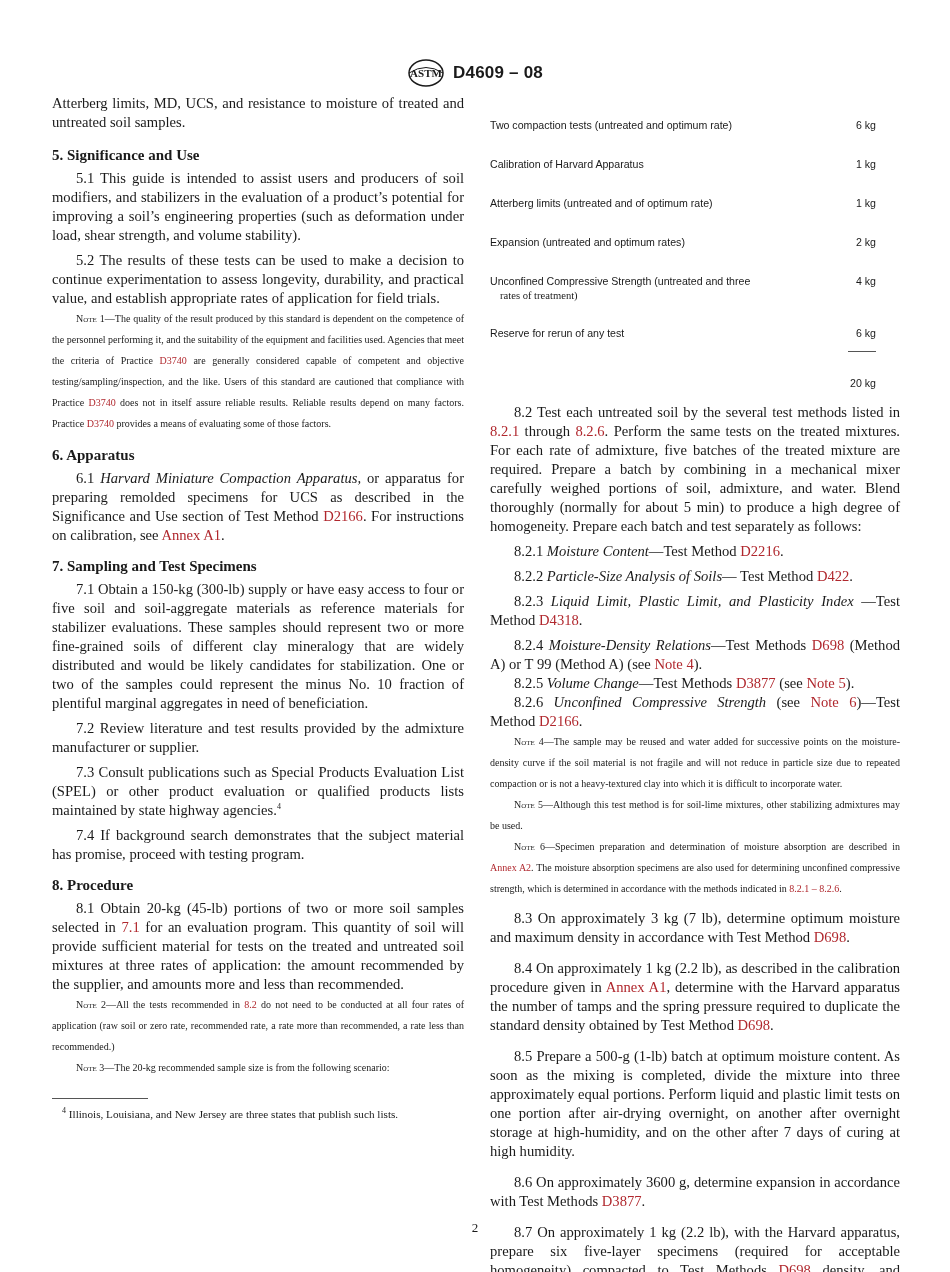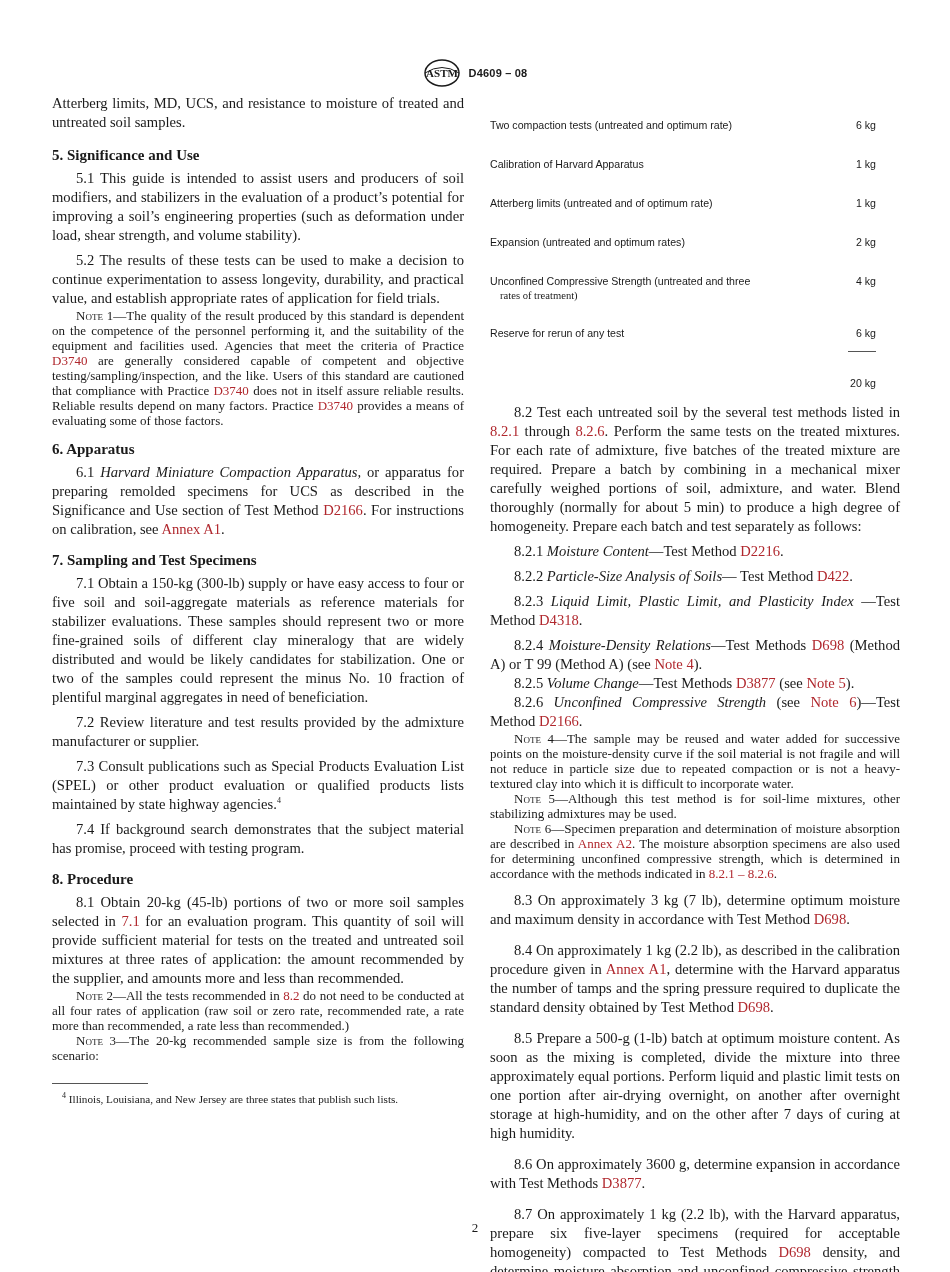--- a/index.html
+++ b/index.html
@@ -1,30 +1,30 @@
 <!DOCTYPE html>
 <html><head>
 <meta charset="utf-8">
 <style>
   html, body { margin: 0; padding: 0; background: #ffffff; }
   body { width: 950px; height: 1272px; position: relative; overflow: hidden; color: #1a1a1a; font-family: "Liberation Serif", serif; }
   .header { position: absolute; top: 56px; left: 0; width: 950px; height: 34px; display: flex; justify-content: center; align-items: center; gap: 8px; }
   .logo { width: 38px; height: 30px; }
-  .doc-id { font-family: "Liberation Sans", sans-serif; font-weight: bold; font-size: 11px; color: #1a1a1a; letter-spacing: 0.2px; }
+  .doc-id { font-family: "Liberation Sans", sans-serif; font-weight: bold; font-size: 17px; color: #1a1a1a; letter-spacing: 0.2px; }
   .col { position: absolute; top: 94px; width: 412px; }
   .col-left { left: 52px; }
   .col-right { left: 490px; width: 410px; }
   p { margin: 0; font-size: 14.6px; line-height: 19px; text-align: justify; }
   .indent { text-indent: 24px; }
   .sec-h { font-weight: bold; font-size: 15px; line-height: 19px; margin: 12px 0 4px 0; }
   .gap6 { margin-top: 6px; }
   .gap10 { margin-top: 10px; }
   .gap12 { margin-top: 12px; }
   .gap14 { margin-top: 14px; }
-  .note { font-size: 13px; line-height: 15px; text-align: justify; margin: 0; }
+  .note { font-size: 10px; line-height: 21px; text-align: justify; margin: 0; }
   .note.indent { text-indent: 24px; }
   .sc { font-variant: small-caps; }
   .link { color: #b0272d; }
   i { font-style: italic; }
   .footrule { width: 96px; height: 1px; background: #555; margin: 20px 0 8px 0; }
   .footnote { font-size: 11.2px; line-height: 14px; text-indent: 10px; }
   sup { font-size: 8px; line-height: 0; }
   .tbl { font-family: "Liberation Sans", sans-serif; font-size: 10.6px; line-height: 13.9px; width: 386px; }
   .tbl .row { display: flex; justify-content: flex-start; margin-top: 25px; }
   .tbl .lbl { flex: 1; padding-right: 12px; }

